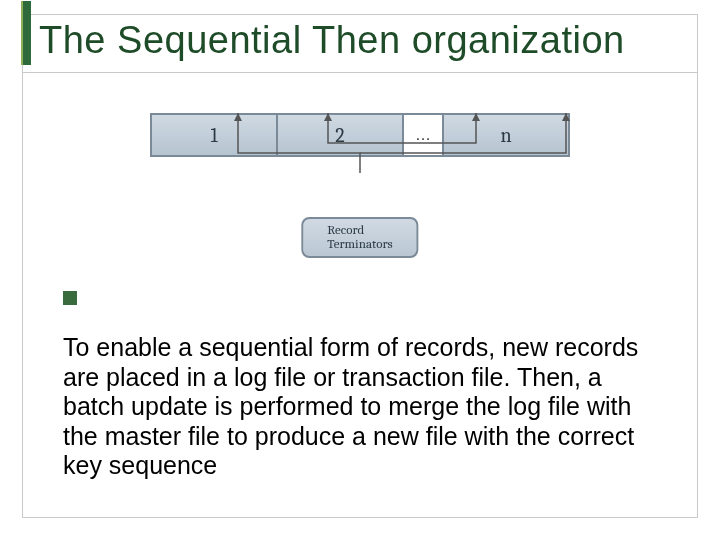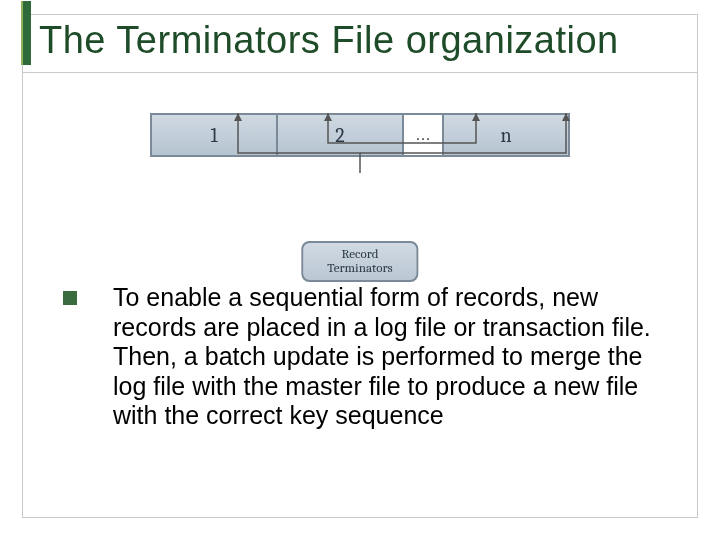--- a/index.html
+++ b/index.html
@@ -92,31 +92,31 @@
     left: 50%;
     transform: translateX(-50%);
     top: 104px;
     background: linear-gradient(#d1dae3, #bac7d3);
     border: 2px solid #7a8a98;
     border-radius: 8px;
     padding: 4px 24px;
     font-family: Cambria, Georgia, serif;
     font-size: 13px;
     color: #2b3a44;
-    text-align: center;
+    text-align: left;
     line-height: 1.1;
-    margin-top: 24px;
   }
   .body-area {
     padding: 20px 30px 0 40px;
   }
   .bullet-row {
     display: flex;
     align-items: flex-start;
-    gap: 36px;
+    gap: 28px;
+    flex-direction: column;
   }
   .bullet {
     width: 14px;
     height: 14px;
     background: #3a6b3f;
     margin-top: 8px;
     flex-shrink: 0;
   }
   .body-text {
     font-size: 25px;
@@ -124,21 +124,21 @@
     line-height: 1.18;
   }
 </style>
 </head>
 <body>
 
 <div class="slide">
 
   <div class="title-wrap">
     <div class="title-accent"></div>
-    <div class="title">The Terminators File organization</div>
+    <div class="title">The Sequential Then organization</div>
   </div>
   <div class="title-rule"></div>
 
   <div class="diagram">
     <div class="blocks">
       <div class="block">1</div>
       <div class="block">2</div>
       <div class="ellipsis-cell">…</div>
       <div class="block">n</div>
     </div>

